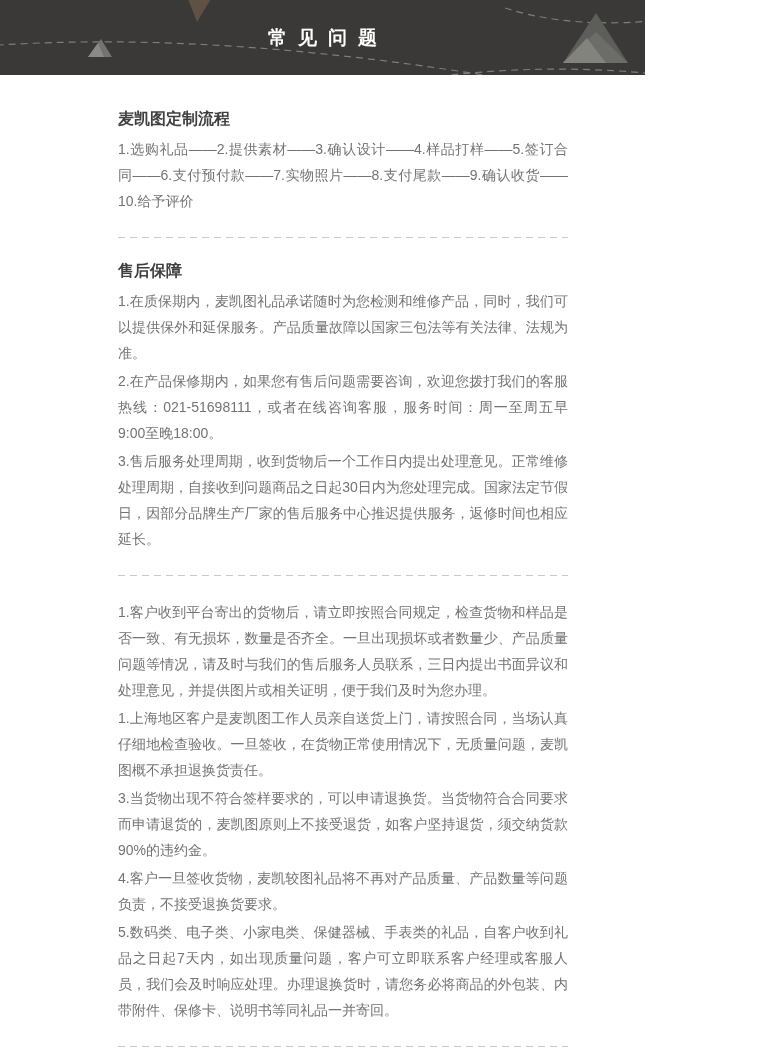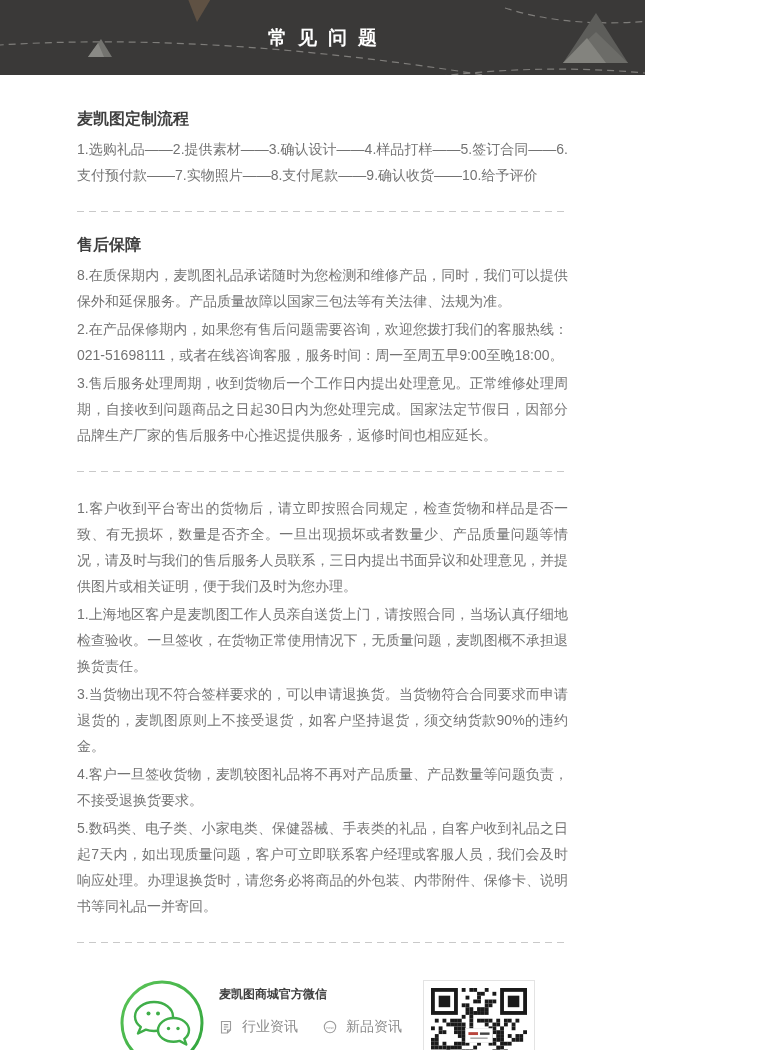--- a/index.html
+++ b/index.html
@@ -9,21 +9,21 @@
     background:#fff; font-family:"Liberation Sans",sans-serif;
   }
   
   .banner { height:75px; background:#3a3938; position:relative; overflow:hidden; }
   .banner svg.deco { position:absolute; left:0; top:0; }
   .banner h1 {
     position:absolute; left:0; top:25px; width:100%; margin:0; text-align:center;
     font-size:19px; font-weight:bold; color:#ffffff; letter-spacing:11px; text-indent:11px;
   }
   
-  main { padding:34px 77px 0 77px; }
+  main { padding:34px 77px 0 118px; }
   h2 { font-size:16px; color:#3f3f3f; margin:0 0 6px 0; font-weight:bold; }
   main p { font-size:14px; color:#737373; line-height:26px; margin:2px 0; text-align:justify; }
   hr.dashed {
     border:none; height:1px; margin:23px 0;
     background:repeating-linear-gradient(90deg,#c9c9c9 0 7px,transparent 7px 12px);
   }
   
   .footer { display:flex; align-items:flex-start; padding:14px 110px 0 118px; }
   .wechat-logo { flex:none; margin-top:0; }
   .winfo { margin-left:13px; margin-top:6px; }
@@ -62,21 +62,21 @@
 
     <section>
       <h2>麦凯图定制流程</h2>
       <p>1.选购礼品——2.提供素材——3.确认设计——4.样品打样——5.签订合同——6.支付预付款——7.实物照片——8.支付尾款——9.确认收货——10.给予评价</p>
     </section>
 
     <hr class="dashed">
 
     <section>
       <h2>售后保障</h2>
-      <p>8.在质保期内，麦凯图礼品承诺随时为您检测和维修产品，同时，我们可以提供保外和延保服务。产品质量故障以国家三包法等有关法律、法规为准。</p>
+      <p>1.在质保期内，麦凯图礼品承诺随时为您检测和维修产品，同时，我们可以提供保外和延保服务。产品质量故障以国家三包法等有关法律、法规为准。</p>
       <p>2.在产品保修期内，如果您有售后问题需要咨询，欢迎您拨打我们的客服热线：021-51698111，或者在线咨询客服，服务时间：周一至周五早9:00至晚18:00。</p>
       <p>3.售后服务处理周期，收到货物后一个工作日内提出处理意见。正常维修处理周期，自接收到问题商品之日起30日内为您处理完成。国家法定节假日，因部分品牌生产厂家的售后服务中心推迟提供服务，返修时间也相应延长。</p>
     </section>
 
     <hr class="dashed">
 
     <section>
       <p>1.客户收到平台寄出的货物后，请立即按照合同规定，检查货物和样品是否一致、有无损坏，数量是否齐全。一旦出现损坏或者数量少、产品质量问题等情况，请及时与我们的售后服务人员联系，三日内提出书面异议和处理意见，并提供图片或相关证明，便于我们及时为您办理。</p>
       <p>1.上海地区客户是麦凯图工作人员亲自送货上门，请按照合同，当场认真仔细地检查验收。一旦签收，在货物正常使用情况下，无质量问题，麦凯图概不承担退换货责任。</p>
       <p>3.当货物出现不符合签样要求的，可以申请退换货。当货物符合合同要求而申请退货的，麦凯图原则上不接受退货，如客户坚持退货，须交纳货款90%的违约金。</p>

